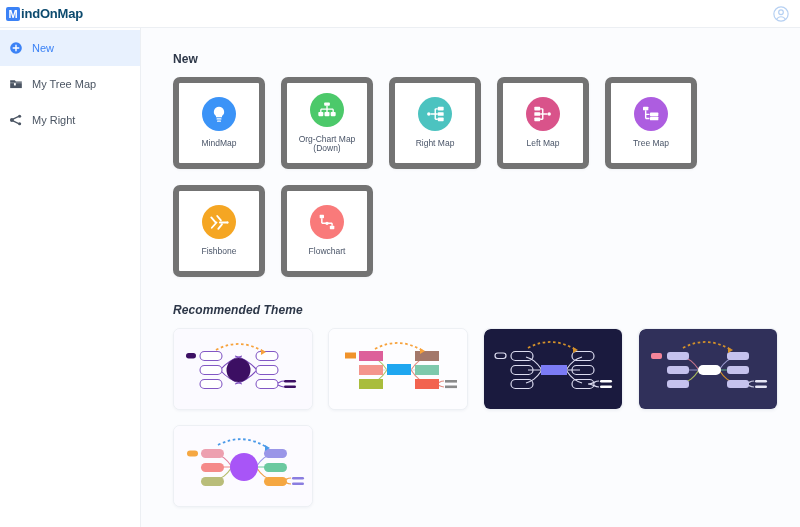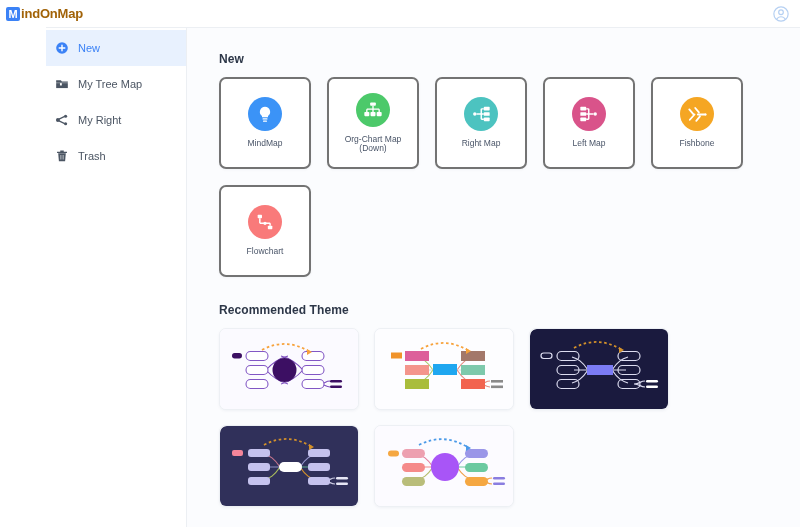--- a/index.html
+++ b/index.html
@@ -19,25 +19,25 @@
     padding: 0 10px 0 6px;
     position: relative; z-index: 5;
   }
   .logo { display: flex; align-items: center; gap: 1px; }
   .logo-badge {
     width: 14px; height: 14px; border-radius: 2px;
     background: #3b82f6; color: #fff;
     font-size: 11px; font-weight: bold; line-height: 14px; text-align: center;
     letter-spacing: 0;
   }
-  .logo-text { font-size: 13px; font-weight: bold; color: #a16207; letter-spacing: -0.2px; }
+  .logo-text { font-size: 13px; font-weight: bold; color: #0c4a6e; letter-spacing: -0.2px; }
   .user-ico { width: 18px; height: 18px; opacity: .85; }
 
   
-  .body { flex: 1 1 auto; display: flex; min-height: 0; padding-left: 46px; }
+  .body { flex: 1 1 auto; display: flex; min-height: 0; }
 
   
   .sidebar {
     width: 141px; flex: 0 0 141px;
     background: #ffffff;
     border-right: 1px solid #eceff3;
     border-top: 1px solid #eceff3;
     padding-top: 2px;
   }
   .nav-item {
@@ -59,33 +59,33 @@
   }
   .section-title {
     font-size: 12px; font-weight: bold; color: #2d3748;
     margin-bottom: 11px; letter-spacing: .1px;
   }
 
   
   .card-grid { display: flex; flex-wrap: wrap; gap: 16px; max-width: 560px; }
   .card {
     width: 92px; height: 92px; background: #fff;
-    border: 2px solid #737373; border-radius: 7px;
+    border: 6px solid #737373; border-radius: 7px;
     box-shadow: 0 1px 3px rgba(20,40,80,.045);
     display: flex; flex-direction: column; align-items: center; justify-content: center;
     gap: 8px; cursor: pointer;
   }
   .card-ico {
     width: 34px; height: 34px; border-radius: 50%;
     display: flex; align-items: center; justify-content: center;
   }
   .card-label { font-size: 8.5px; color: #4a5568; text-align: center; line-height: 1.1; padding: 0 3px; }
 
   
-  .theme-section { margin-top: 26px; }
+  .theme-section { margin-top: 26px; font-style: italic; }
   .theme-grid { display: flex; flex-wrap: wrap; gap: 15px; max-width: 620px; }
   .theme-card {
     width: 140px; height: 82px; border-radius: 7px;
     border: 1px solid #edf0f4; background: #fdfdff;
     box-shadow: 0 1px 3px rgba(20,40,80,.05);
     overflow: hidden; cursor: pointer;
   }
   .theme-card svg { display: block; width: 140px; height: 82px; }
 </style>
 </head>
@@ -138,30 +138,20 @@
           <svg viewBox="0 0 24 24" fill="#4b5563">
             <path d="M6.5 9.5 17 4.4v2.6L6.5 12zM6.5 12 17 17.1v2.6L6.5 14.5z"></path>
             <circle cx="5" cy="12" r="3.4"></circle>
               <circle cx="18.2" cy="5.6" r="2.6"></circle>
               <circle cx="18.2" cy="18.4" r="2.6"></circle>
           </svg>
         </span>
         <span>My Right</span>
       </div>
 
-      <div class="nav-item">
-        <span class="nav-ico">
-          <svg viewBox="0 0 24 24" fill="#4b5563">
-            <path d="M3.5 4.8h17v2h-17zM9 2.6h6v2H9z"></path>
-            <path d="M5.5 7.4h13L17.3 21H6.7z"></path>
-            <path d="M9.6 10.2h1.1v7.8H9.6zM13.3 10.2h1.1v7.8h-1.1z" fill="#fff"></path>
-          </svg>
-        </span>
-        <span>Trash</span>
-      </div>
     </div>
 
     <div class="main">
 
       <div class="section-title">New</div>
 
       <div class="card-grid">
 
         <div class="card">
           <span class="card-ico" style="background:#3b93f7">
@@ -207,20 +197,31 @@
               <circle cx="19.4" cy="12" r="2.1" stroke="none"></circle>
               <path d="M17.3 12h-5.6M11.7 5.8v12.4M11.7 5.8H8.6M11.7 12H8.6M11.7 18.2H8.6" fill="none"></path>
               <rect x="1.6" y="3.4" width="7" height="4.4" rx=".8" stroke="none"></rect>
               <rect x="1.6" y="9.8" width="7" height="4.4" rx=".8" stroke="none"></rect>
               <rect x="1.6" y="16.2" width="7" height="4.4" rx=".8" stroke="none"></rect>
             </svg>
           </span>
           <span class="card-label">Left Map</span>
         </div>
 
+        <div class="card">
+          <span class="card-ico" style="background:#ad5de0">
+            <svg viewBox="0 0 24 24" width="20" height="20" fill="#fff" stroke="#fff" stroke-width="1.7">
+              <rect x="2.4" y="3.2" width="6.4" height="4.4" rx=".8" stroke="none"></rect>
+              <path d="M5.6 7.6v9.8M5.6 12.4h4.6M5.6 17.4h4.6" fill="none"></path>
+              <rect x="10.8" y="10.2" width="10" height="4.4" rx=".8" stroke="none"></rect>
+              <rect x="10.8" y="15.2" width="10" height="4.4" rx=".8" stroke="none"></rect>
+            </svg>
+          </span>
+          <span class="card-label">Tree Map</span>
+        </div>
 
         <div class="card">
           <span class="card-ico" style="background:#f5a623">
             <svg viewBox="0 0 24 24" width="21" height="21" fill="none" stroke="#fff" stroke-width="2.1" stroke-linecap="round">
               <path d="M2.6 6.2 8 12.4M9.4 4.6 13.6 9.6M3.2 18 8.6 12M10.6 19.2l4.2-5M12.4 12h8.8"></path>
               <circle cx="21.1" cy="12" r="1.2" fill="#fff" stroke="none"></circle>
             </svg>
           </span>
           <span class="card-label">Fishbone</span>
         </div>

